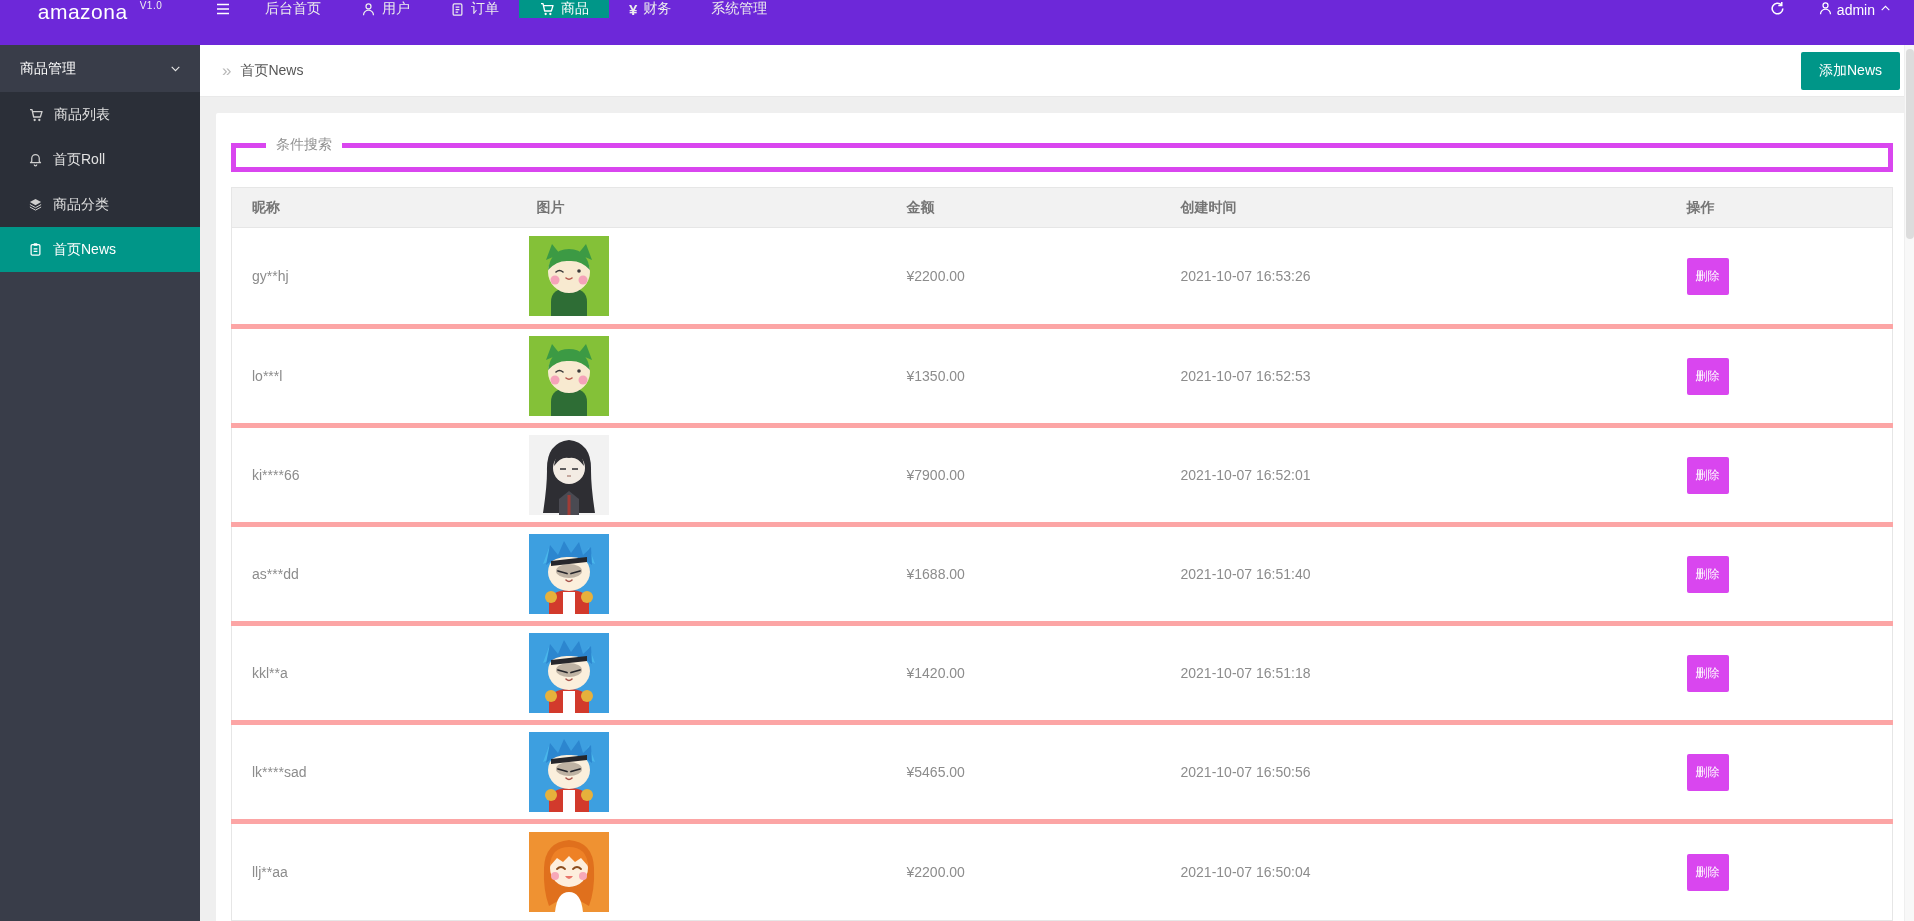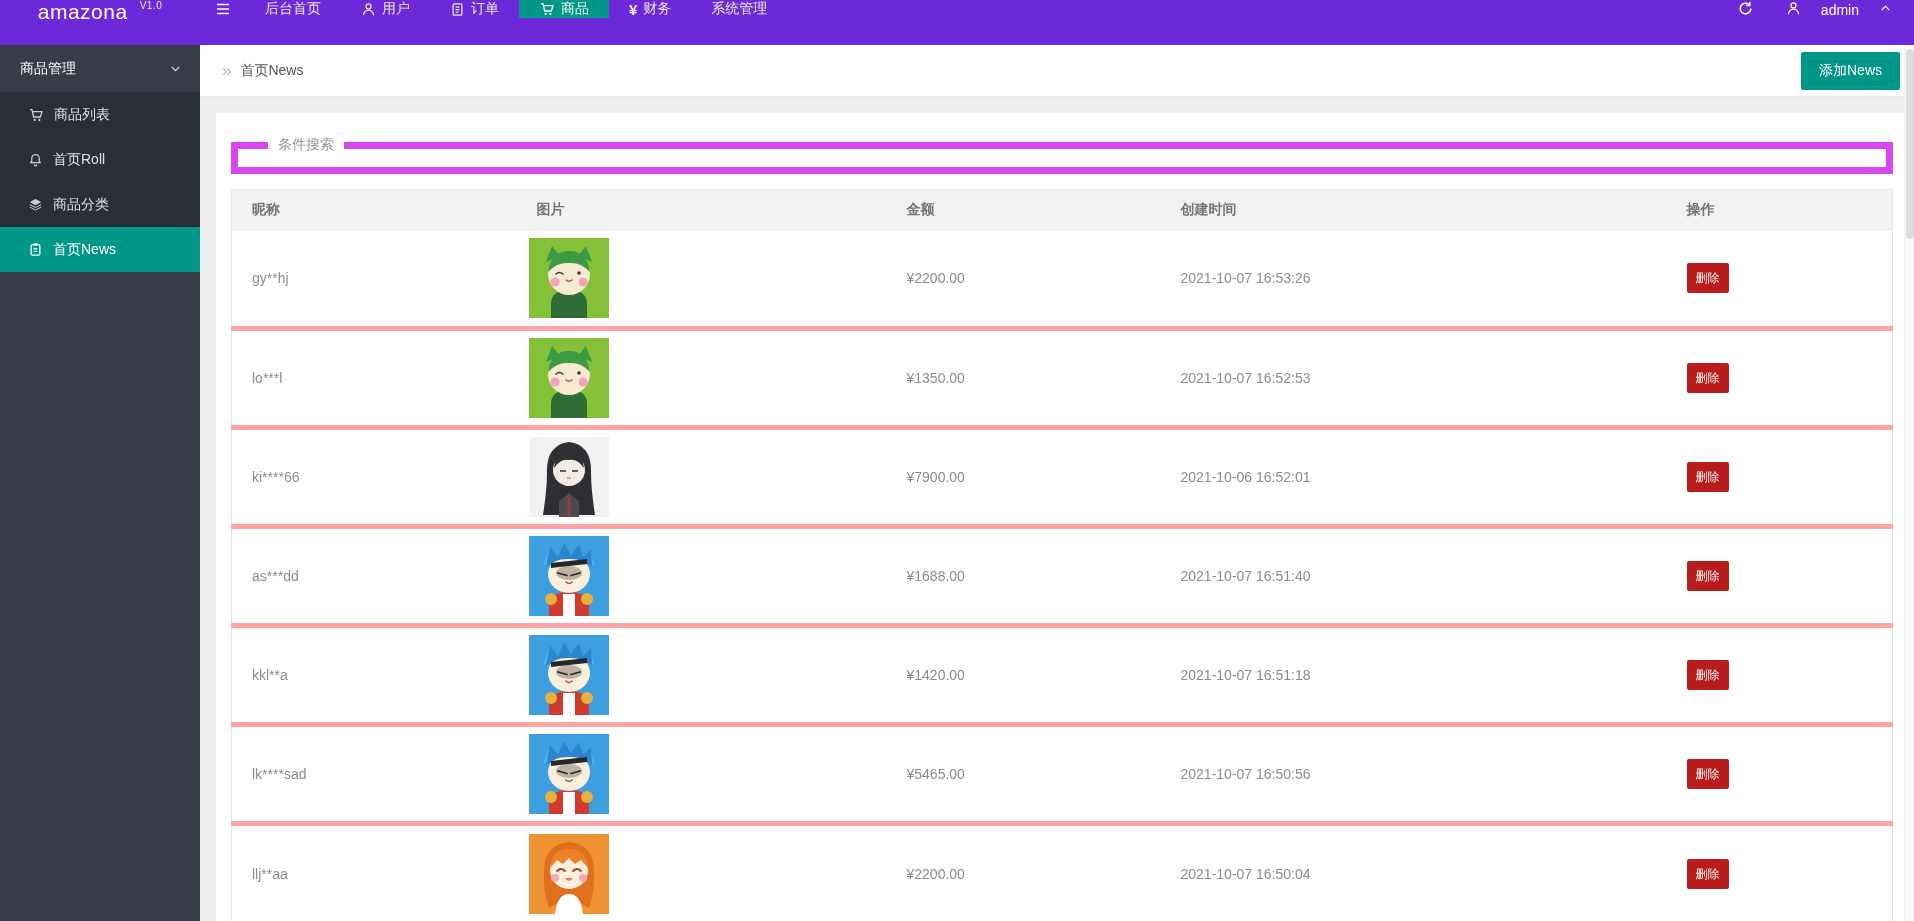--- a/index.html
+++ b/index.html
@@ -32,21 +32,21 @@
   }
   .nav-item.active { background: #009688; color: #fff; }
   .nav-icon { display: inline-flex; align-items: center; }
   .nav-icon:empty { display: none; }
   .h-right { margin-left: auto; display: flex; align-items: stretch; }
   .h-btn {
     width: 52px; display: flex; align-items: center; justify-content: center;
     color: #fff; cursor: pointer;
   }
   .h-user {
-    display: flex; align-items: center; gap: 20px; padding: 0 22px 0 14px;
+    display: flex; align-items: center; gap: 4px; padding: 0 22px 0 14px;
     color: #fff; cursor: pointer;
   }
 
   
   .sidebar {
     position: absolute; top: 45px; left: 0; bottom: 0; width: 200px;
     background: #393d49; z-index: 20;
   }
   .side-group {
     height: 47px; display: flex; align-items: center; padding: 0 18px 0 20px;
@@ -77,21 +77,21 @@
     font-size: 14px; cursor: pointer; font-family: inherit;
   }
 
   
   .content { padding: 16px 6px 0 16px; }
   .card {
     background: #fff; border-radius: 2px; min-height: 800px;
     padding: 18px 15px 15px 15px;
   }
   fieldset.search-box {
-    border: 7px solid #d946ef; margin-top: 5px; padding: 4px 10px 9px;
+    border: 5px solid #d946ef; margin-top: 5px; padding: 4px 10px 9px;
   }
   fieldset.search-box legend {
     margin-left: 20px; padding: 0 10px; color: #919191; font-size: 14px;
   }
 
   
   table.list { width: 100%; border-collapse: collapse; table-layout: fixed; margin-top: 15px; }
   table.list { border: 1px solid #e6e6e6; }
   col.c1 { width: 285px; } col.c2 { width: 370px; } col.c3 { width: 274px; }
   col.c4 { width: 506px; }
@@ -102,22 +102,22 @@
   }
   td {
     height: 99px; padding-left: 20px; color: #8c8c8c; font-size: 14px;
     border-top: 5px solid #fca5a5; vertical-align: middle; background: #fff;
   }
   tr:first-child td { border-top: none; }
   td.c-pic { padding-left: 12px; }
   .avatar { display: inline-block; width: 80px; height: 80px; vertical-align: middle; }
   .avatar svg { display: block; }
   .btn-del {
-    background: #b91c1c; color: #fff; border: none; border-radius: 2px;
-    height: 30px; padding: 0 9px; font-size: 12px; cursor: pointer; font-family: inherit;
+    background: #d946ef; color: #fff; border: none; border-radius: 2px;
+    height: 37px; padding: 0 9px; font-size: 12px; cursor: pointer; font-family: inherit;
   }
 
   
   .scrollbar {
     position: absolute; top: 45px; right: 0; bottom: 0; width: 10px;
     background: #f8f8f8; border-left: 1px solid #efefef; z-index: 40;
   }
   .scroll-thumb {
     position: absolute; top: 4px; left: 1px; width: 8px; height: 190px;
     background: #dcdcdc; border-radius: 4px;
@@ -337,21 +337,21 @@
                     <path d="M40 5 Q17 8 18 36 Q18 52 14 78 L66 78 Q62 52 62 36 Q63 8 40 5 Z" fill="#2e2e33"></path>
                     <path d="M30 64 L40 56 L50 64 L50 80 L30 80 Z" fill="#4a4a52"></path>
                     <path d="M38.5 60 h3 V80 h-3 Z" fill="#a03c36"></path>
                     <circle cx="40" cy="33" r="16" fill="#f3ece4"></circle>
                     <path d="M25 31 Q27 14 40 14 Q53 14 55 31 Q48 21 40 23 Q32 21 25 31 Z" fill="#2e2e33"></path>
                     <path d="M31 34 h6" stroke="#2c2c30" stroke-width="1.5" fill="none"></path>
                     <path d="M43 34 h6" stroke="#2c2c30" stroke-width="1.5" fill="none"></path>
                     <path d="M38 41 h4" stroke="#b08c80" stroke-width="1.4" fill="none"></path>
                   </svg></span></td>
     <td class="c-amt"><span>¥7900.00</span></td>
-    <td class="c-time"><span>2021-10-06 16:52:01</span></td>
+    <td class="c-time"><span>2021-10-07 16:52:01</span></td>
     <td class="c-op"><button class="btn-del">删除</button></td>
   </tr>
 
   <tr>
     <td class="c-nick"><span>as***dd</span></td>
     <td class="c-pic"><span class="avatar"><svg width="80" height="80" viewBox="0 0 80 80">
                     <rect width="80" height="80" fill="#3d9fe0"></rect>
                     <polygon points="14,30 20,14 28,24" fill="#49b6ea"></polygon>
                     <polygon points="66,30 60,14 52,24" fill="#49b6ea"></polygon>
                     <path d="M20 68 Q22 56 40 56 Q58 56 60 68 L60 80 L20 80 Z" fill="#d23a2c"></path>

